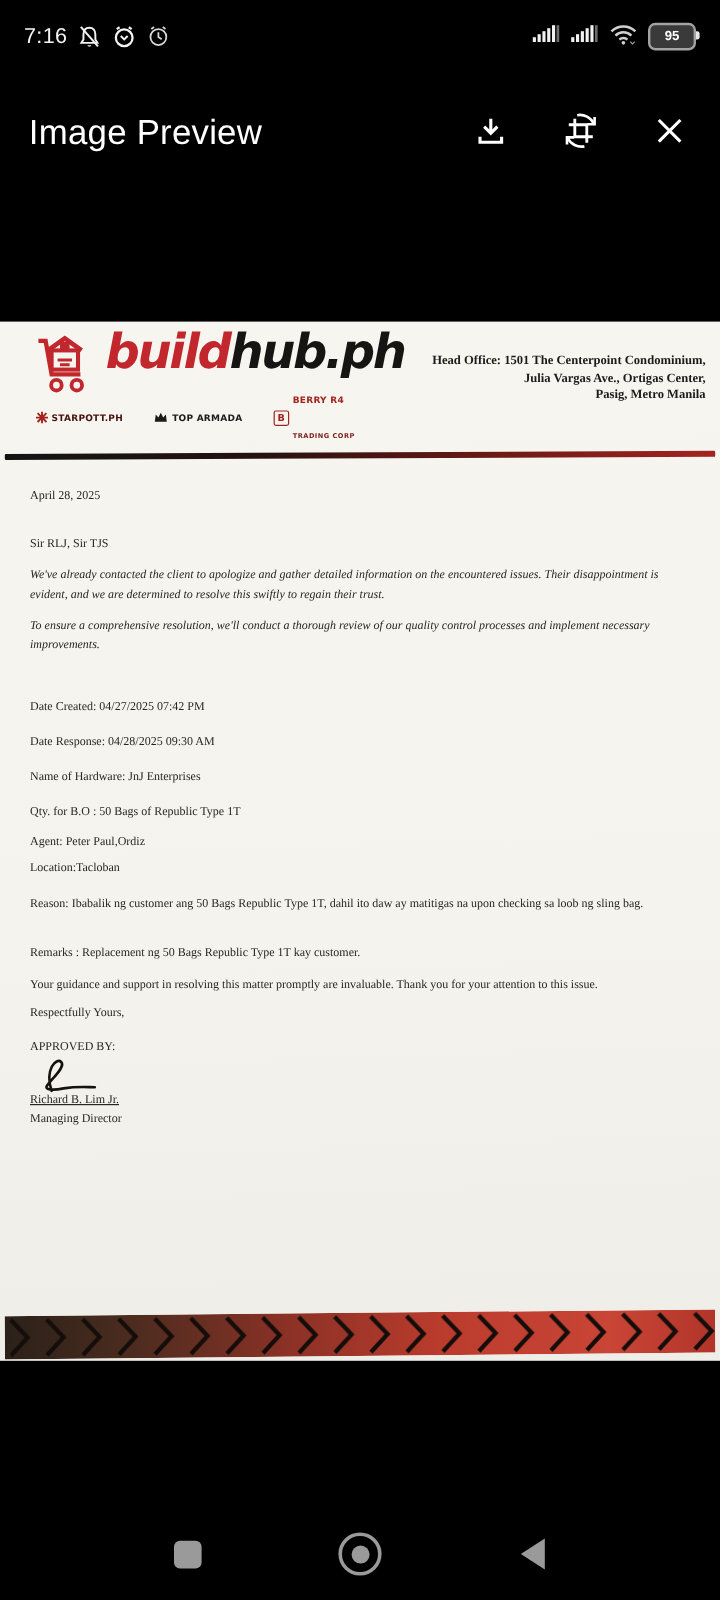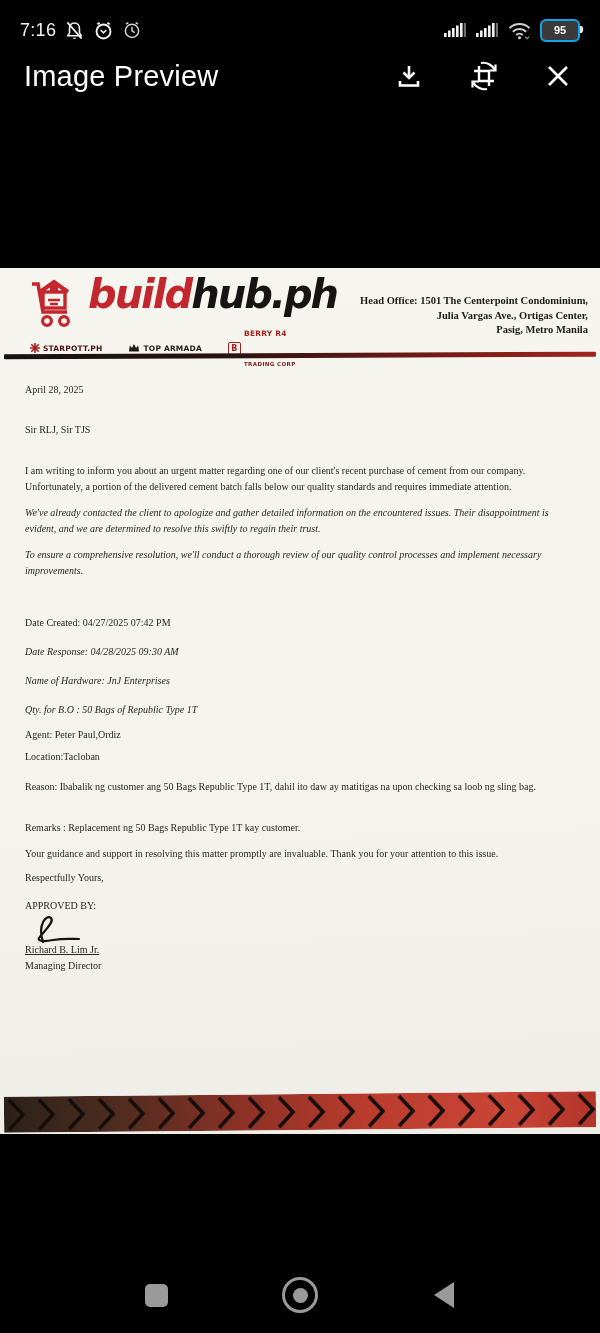--- a/index.html
+++ b/index.html
@@ -3,42 +3,42 @@
 <meta charset="utf-8">
 <style>
   html,body{margin:0;padding:0;background:#000;}
   body{width:600px;height:1333px;position:relative;overflow:hidden;
        font-family:"Liberation Sans",sans-serif;-webkit-font-smoothing:antialiased;}
 
   
   .statusbar{position:absolute;top:0;left:0;width:600px;height:60px;
     display:flex;align-items:center;justify-content:space-between;
     padding:0 20px;box-sizing:border-box;color:#f2f2f2;}
-  .sb-left,.sb-right{display:flex;align-items:center;gap:8px;}
+  .sb-left,.sb-right{display:flex;align-items:flex-start;gap:8px;}
   .sb-time{font-size:18px;font-weight:500;letter-spacing:.3px;}
   .sb-icon{display:inline-flex;align-items:center;}
   .battery{position:relative;display:inline-flex;align-items:center;justify-content:center;
-    width:36px;height:19px;border:2px solid #0ea5e9;border-radius:6px;background:#3a3a3a;}
+    width:36px;height:19px;border:2px solid #a3a3a3;border-radius:6px;background:#3a3a3a;}
   .battery .pct{font-size:11px;font-weight:700;color:#fff;line-height:1;}
   .battery .nub{position:absolute;right:-5px;top:5px;width:3px;height:7px;background:#e8e8e8;border-radius:0 2px 2px 0;}
 
   
   .appheader{position:absolute;top:60px;left:0;width:600px;height:68px;
-    display:flex;align-items:flex-start;padding:0 24px;box-sizing:border-box;color:#fff;}
+    display:flex;align-items:flex-end;padding:0 24px;box-sizing:border-box;color:#fff;}
   .app-title{font-size:29px;font-weight:400;letter-spacing:.2px;flex:1;}
   .hdr-actions{display:flex;align-items:center;gap:44px;padding-right:4px;}
   .hdr-btn{background:none;border:none;padding:0;cursor:pointer;display:inline-flex;}
 
   
   .paper{position:absolute;top:268px;left:0;width:600px;height:866px;
     background:linear-gradient(178deg,#f7f5f0 0%,#f5f3ee 60%,#efede8 100%);
     color:#24211e;font-family:"Liberation Serif",serif;}
 
   
-  .letterhead{position:relative;height:90px;}
+  .letterhead{position:relative;height:114px;}
   .cart-logo{position:absolute;left:26px;top:8px;}
   .brandtext{position:absolute;left:88px;top:6px;font-family:"DejaVu Sans",sans-serif;
     font-style:italic;font-weight:800;font-size:40px;letter-spacing:-2px;line-height:1;}
   .brand-build{color:#c1272d;}
   .brand-hub{color:#171513;}
   .partners{position:absolute;left:30px;top:62px;display:flex;align-items:center;gap:26px;}
   .partner{display:flex;align-items:center;gap:3px;font-family:"DejaVu Sans",sans-serif;
     font-size:7.5px;font-weight:700;color:#46120f;letter-spacing:.2px;}
   .partner .stack{display:flex;flex-direction:column;line-height:1.15;gap:22px;}
   .partner .sub{font-size:5.5px;color:#7b1d18;letter-spacing:.4px;}
@@ -51,21 +51,21 @@
     transform:rotate(-.25deg);border-radius:1px;}
 
   
   .letterbody{padding:0 30px 0 25px;font-size:10px;line-height:16px;color:#2a2622;}
   .lb{margin:0;}
   .m-date{margin-top:24px;}
   .m-sal{margin-top:24px;}
   .m-p1{margin-top:25px;}
   .m-p{margin-top:10px;font-style:italic;}
   .m-created{margin-top:36px;}
-  .m-line{margin-top:13px;font-style:italic;}
+  .m-line{margin-top:13px;}
   .m-refs{margin-top:14px;line-height:15.5px;}
   .m-agent{margin-top:9px;}
   .m-loc{margin-top:6px;}
   .m-reason{margin-top:14px;}
   .m-remarks{margin-top:25px;}
   .m-close{margin-top:10px;}
   .m-resp{margin-top:8px;}
   .m-appr{margin-top:12px;}
   .sig-block{margin-top:0;}
   .sig-svg{display:block;margin:-2px 0 -8px 4px;}
@@ -227,21 +227,20 @@
       <div>Head Office: 1501 The Centerpoint Condominium,</div>
       <div>Julia Vargas Ave., Ortigas Center,</div>
       <div>Pasig, Metro Manila</div>
     </div>
     <div class="lh-divider"></div>
   </div>
 
   <div class="letterbody">
     <p class="lb m-date">April 28, 2025</p>
     <p class="lb m-sal">Sir RLJ, Sir TJS</p>
-    <p class="lb m-p1">I am writing to inform you about an urgent matter regarding one of our client's recent purchase of cement from our company. Unfortunately, a portion of the delivered cement batch falls below our quality standards and requires immediate attention.</p>
     <p class="lb m-p">We've already contacted the client to apologize and gather detailed information on the encountered issues. Their disappointment is evident, and we are determined to resolve this swiftly to regain their trust.</p>
     <p class="lb m-p">To ensure a comprehensive resolution, we'll conduct a thorough review of our quality control processes and implement necessary improvements.</p>
 
     <p class="lb m-created">Date Created: 04/27/2025 07:42 PM</p>
     <p class="lb m-line">Date Response: 04/28/2025 09:30 AM</p>
     <p class="lb m-line">Name of Hardware: JnJ Enterprises</p>
     <p class="lb m-line">Qty. for B.O : 50 Bags of Republic Type 1T</p>
 
 
     <p class="lb m-agent">Agent: Peter Paul,Ordiz</p>

